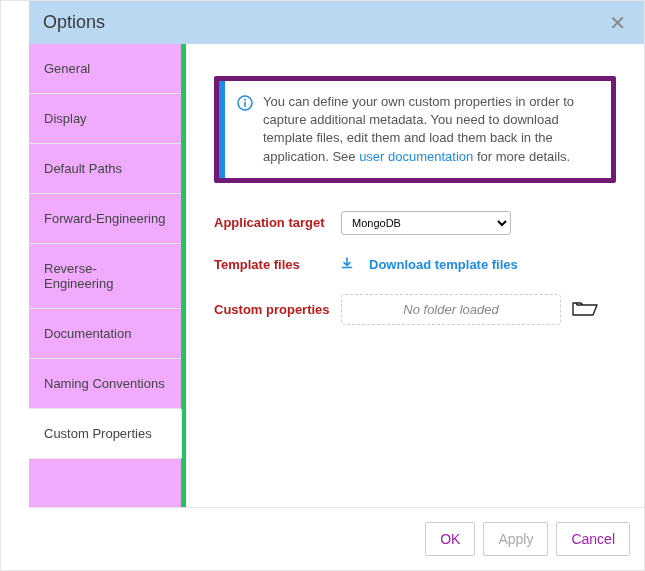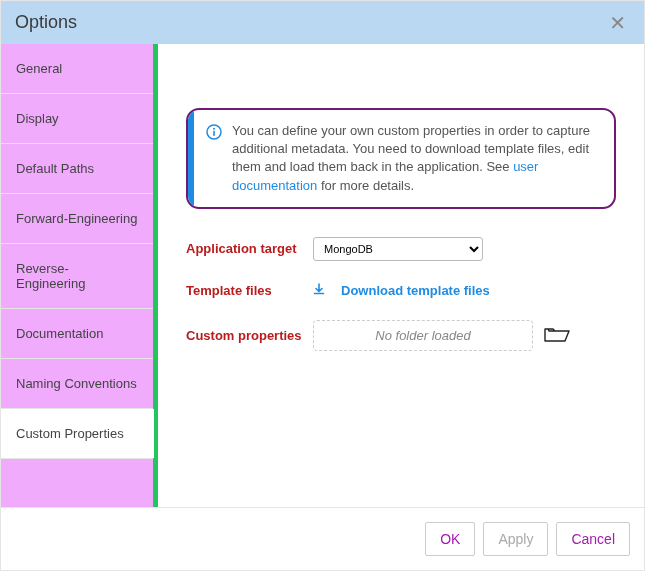--- a/index.html
+++ b/index.html
@@ -10,20 +10,21 @@
     background: #fff;
     width: 645px;
     height: 571px;
     overflow: hidden;
   }
   .dialog {
     display: flex;
     flex-direction: column;
     height: 100%;
     border: 1px solid #e5e5e5;
+    padding-left: 28px;
   }
   .header {
     background: #bad8f1;
     padding: 11px 14px;
     display: flex;
     justify-content: space-between;
     align-items: center;
   }
   .header-title {
     font-size: 18px;
@@ -66,26 +67,25 @@
     bottom: 0;
     width: 1px;
     background: #fff;
   }
   .content {
     flex: 1;
     padding: 32px 28px 20px 28px;
     overflow: auto;
   }
   .info-box {
-    border: 2px solid #701a75;
-    border-radius: 13px;
+    border: 5px solid #701a75;
+    border-radius: 2px;
     display: flex;
     overflow: hidden;
     margin-bottom: 28px;
-    margin-top: 32px;
   }
   .info-accent {
     width: 6px;
     background: #1f8ce4;
     flex-shrink: 0;
   }
   .info-icon {
     padding: 14px 0 0 12px;
     color: #1f8ce4;
     flex-shrink: 0;

